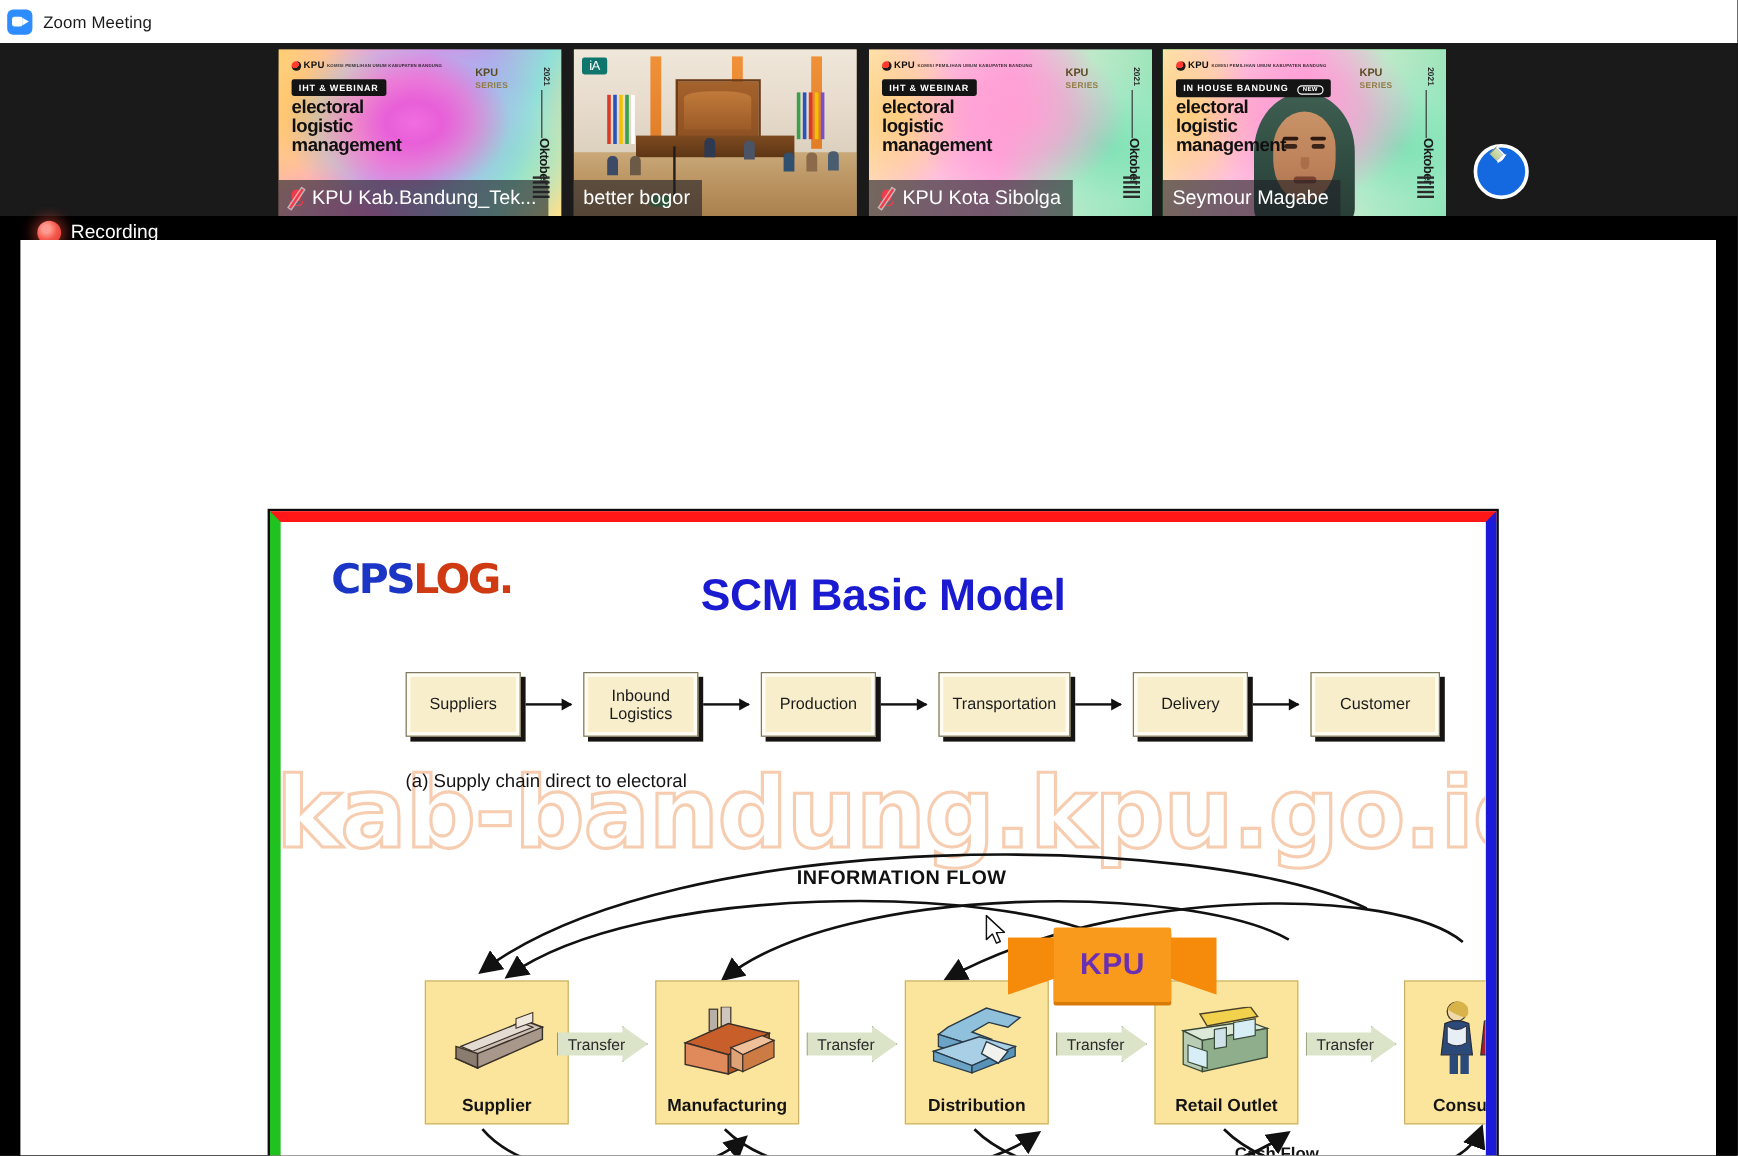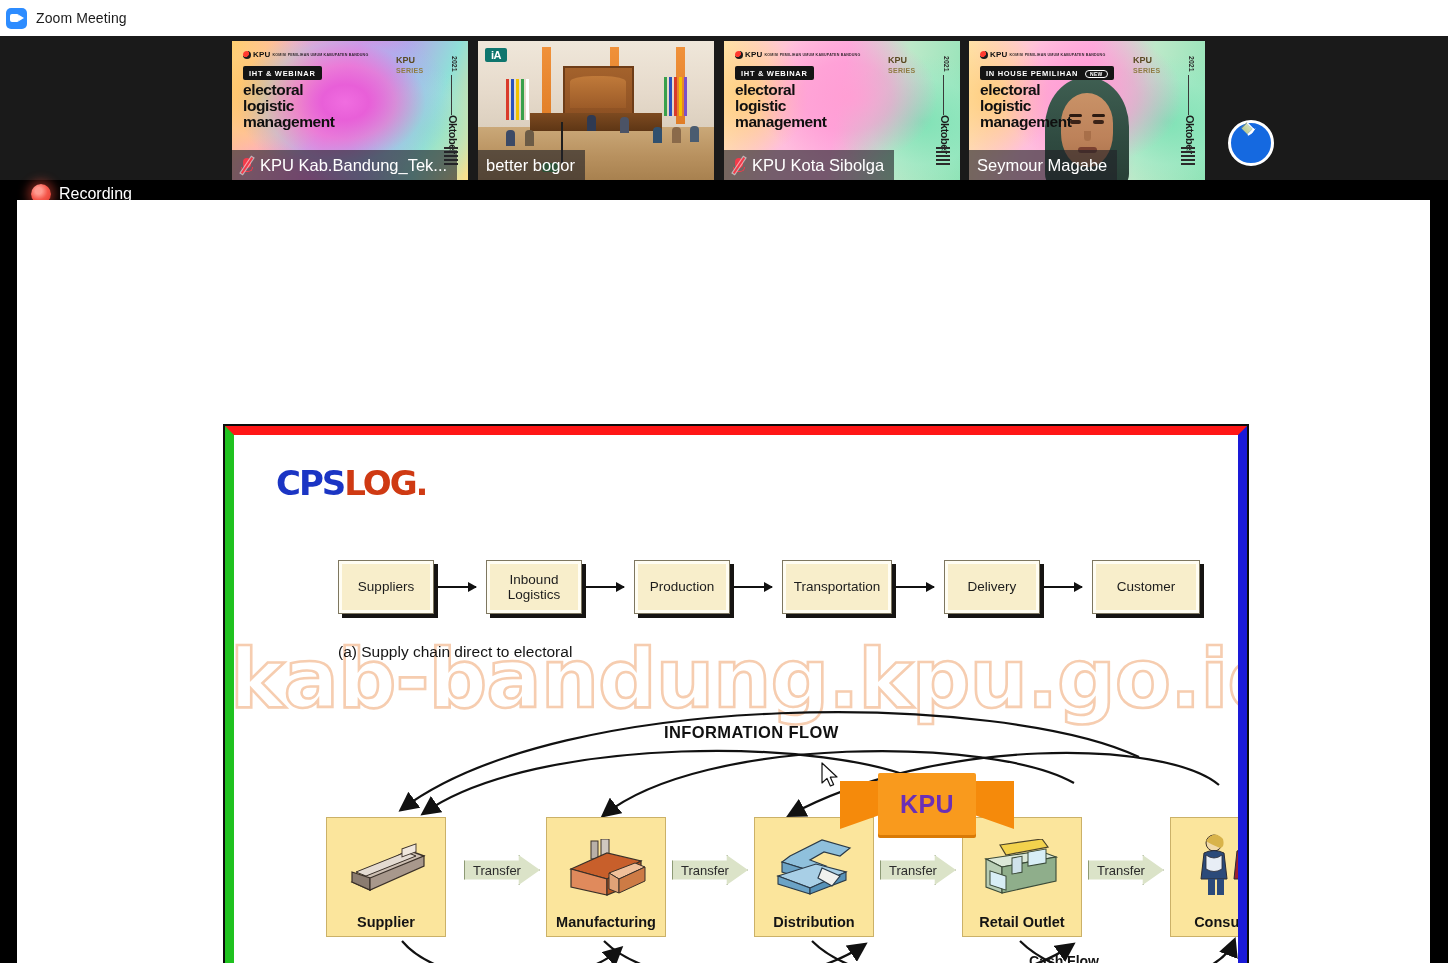--- a/index.html
+++ b/index.html
@@ -111,21 +111,21 @@
     background:linear-gradient(180deg,#c07a3a,#9c5b28);border-radius:40% 40% 0 0 / 18% 18% 0 0;}
   .vr-desk { position:absolute; left:22%; top:52%; width:56%; height:13%;
     background: linear-gradient(180deg,#7d4a20,#5e3615); }
   .vr-person { position:absolute; width:9px; height:16px; border-radius:4px 4px 0 0; }
   .vr-flags { position:absolute; left:12%; top:27%; width:16%; height:30%; display:flex; gap:2px; }
   .vr-flags i { width:3px; height:100%; display:block; }
   .vr-flags2 { position:absolute; right:4%; top:26%; width:17%; height:28%; display:flex; gap:2px;}
   .vr-flags2 i { width:3px; height:100%; display:block; }
   .badge-ia {
     position: absolute; left: 7px; top: 7px; background: #0f766e; color: #fff;
-    font-size: 11px; font-weight: bold; padding: 1px 6px; border-radius: 2px; letter-spacing: -.5px;
+    font-size: 11px; font-weight: normal; padding: 1px 6px; border-radius: 2px; letter-spacing: -.5px;
   }
   .vr-proj { position:absolute; left:27%; bottom:6%; width:16px; height:9px; background:#3fa14f; border-radius:2px;}
   .vr-tripod { position:absolute; left:35%; top:58%; width:2px; height:30%; background:#1e1e1e;}
 
   
   .person-head {
     position: absolute; left: 50%; top: 26%; transform: translateX(-50%);
     width: 84px; height: 118px;
   }
   .ph-hijab {
@@ -454,21 +454,21 @@
             <div class="ph-nose"></div>
             <div class="ph-mouth"></div>
           </div>
         </div>
         <div class="kpu-mark">
           <div class="blob"></div>
           <div><span class="kw">KPU</span></div>
           <div class="sub">KOMISI PEMILIHAN UMUM KABUPATEN BANDUNG</div>
         </div>
         <div class="badge-iht">
-          <span>IN HOUSE PEMILIHAN</span>
+          <span>IN HOUSE BANDUNG</span>
           <span class="pill">NEW</span>
         </div>
         <div class="poster-title">
           <div>electoral</div>
           <div>logistic</div>
           <div>management</div>
         </div>
         <div class="poster-right">
           <div class="pr-kpu"><span>KPU</span>
             <span class="dim">SERIES</span></div>
@@ -505,20 +505,21 @@
 
       <div class="slide">
         <div class="slide-inner">
 
           <div class="watermark">kab-bandung.kpu.go.id</div>
 
           <div class="cpslog">
             <span class="c1">CPS</span><span class="c2">LOG.</span>
           </div>
 
+          <div class="slide-title">SCM Basic Model</div>
 
           <div class="rowa">
             <div class="abox" style="left:104px;width:96px">Suppliers</div>
             <div class="aarrow" style="left:204px;width:38px"></div>
             <div class="abox" style="left:252px;width:96px">Inbound Logistics</div>
             <div class="aarrow" style="left:352px;width:38px"></div>
             <div class="abox" style="left:400px;width:96px">Production</div>
             <div class="aarrow" style="left:500px;width:38px"></div>
             <div class="abox" style="left:548px;width:110px">Transportation</div>
             <div class="aarrow" style="left:662px;width:38px"></div>
@@ -545,21 +546,21 @@
 
           <div class="kpu-banner">
             <div class="kpu-ribbon"></div>
             <div class="kpu-center">
                 <span>KPU</span>
               </div>
           </div>
 
           <div class="nodes">
 
-            <div class="nbox" style="left:92px">
+            <div class="nbox" style="left:120px">
               <svg class="ico" width="84" height="52" viewBox="0 0 84 52">
                 <polygon points="8,40 64,8 80,14 26,48" fill="#cdbfb3" stroke="#3a3028" stroke-width="1.4"></polygon>
                 <polygon points="8,40 26,48 26,36 8,30" fill="#8b7c70" stroke="#3a3028" stroke-width="1.2"></polygon>
                 <polygon points="26,36 80,14 80,24 26,48" fill="#a8988c" stroke="#3a3028" stroke-width="1.2"></polygon>
                 <polygon points="12,30 62,10 72,14 22,34" fill="#e4dbd2" stroke="#3a3028" stroke-width="1"></polygon>
                 <rect x="58" y="28" width="14" height="8" fill="#f0e7dd" stroke="#3a3028" stroke-width=".9" transform="skewY(-20)"></rect>
               </svg>
               <span>Supplier</span>
             </div>
 

